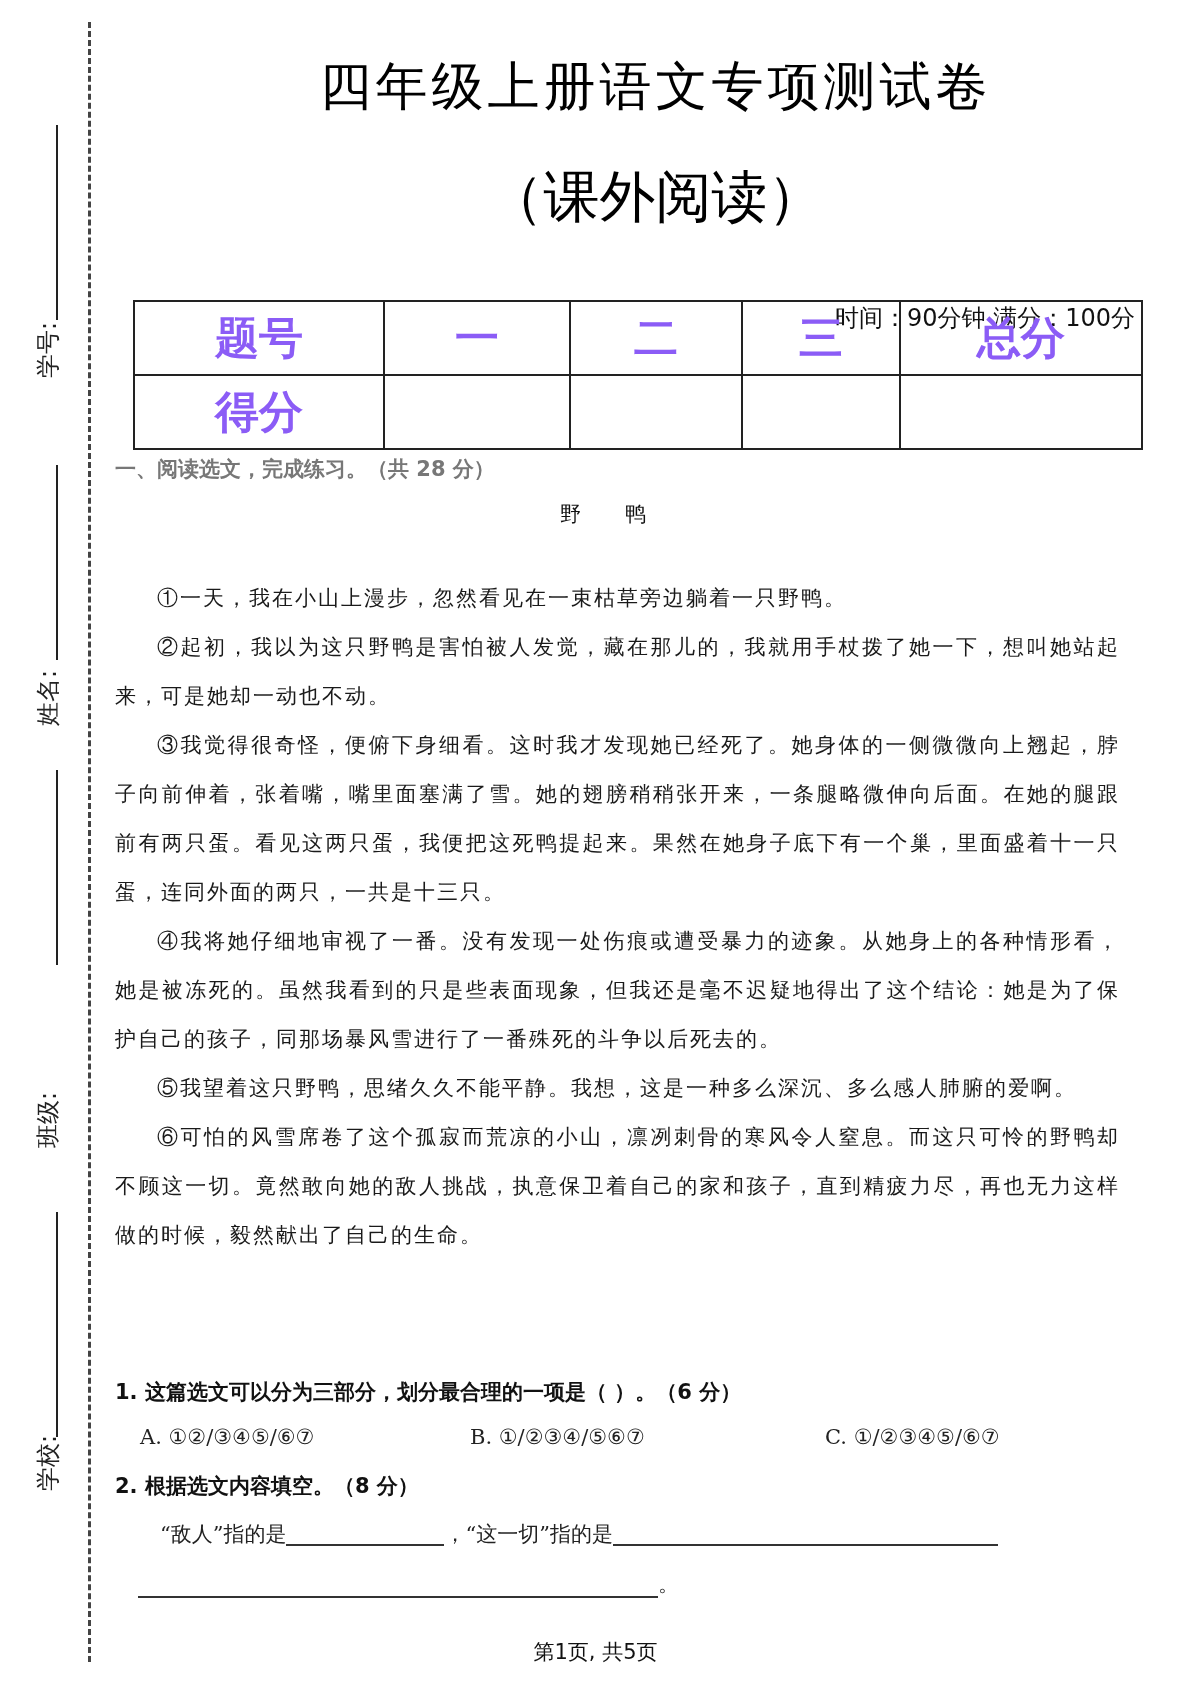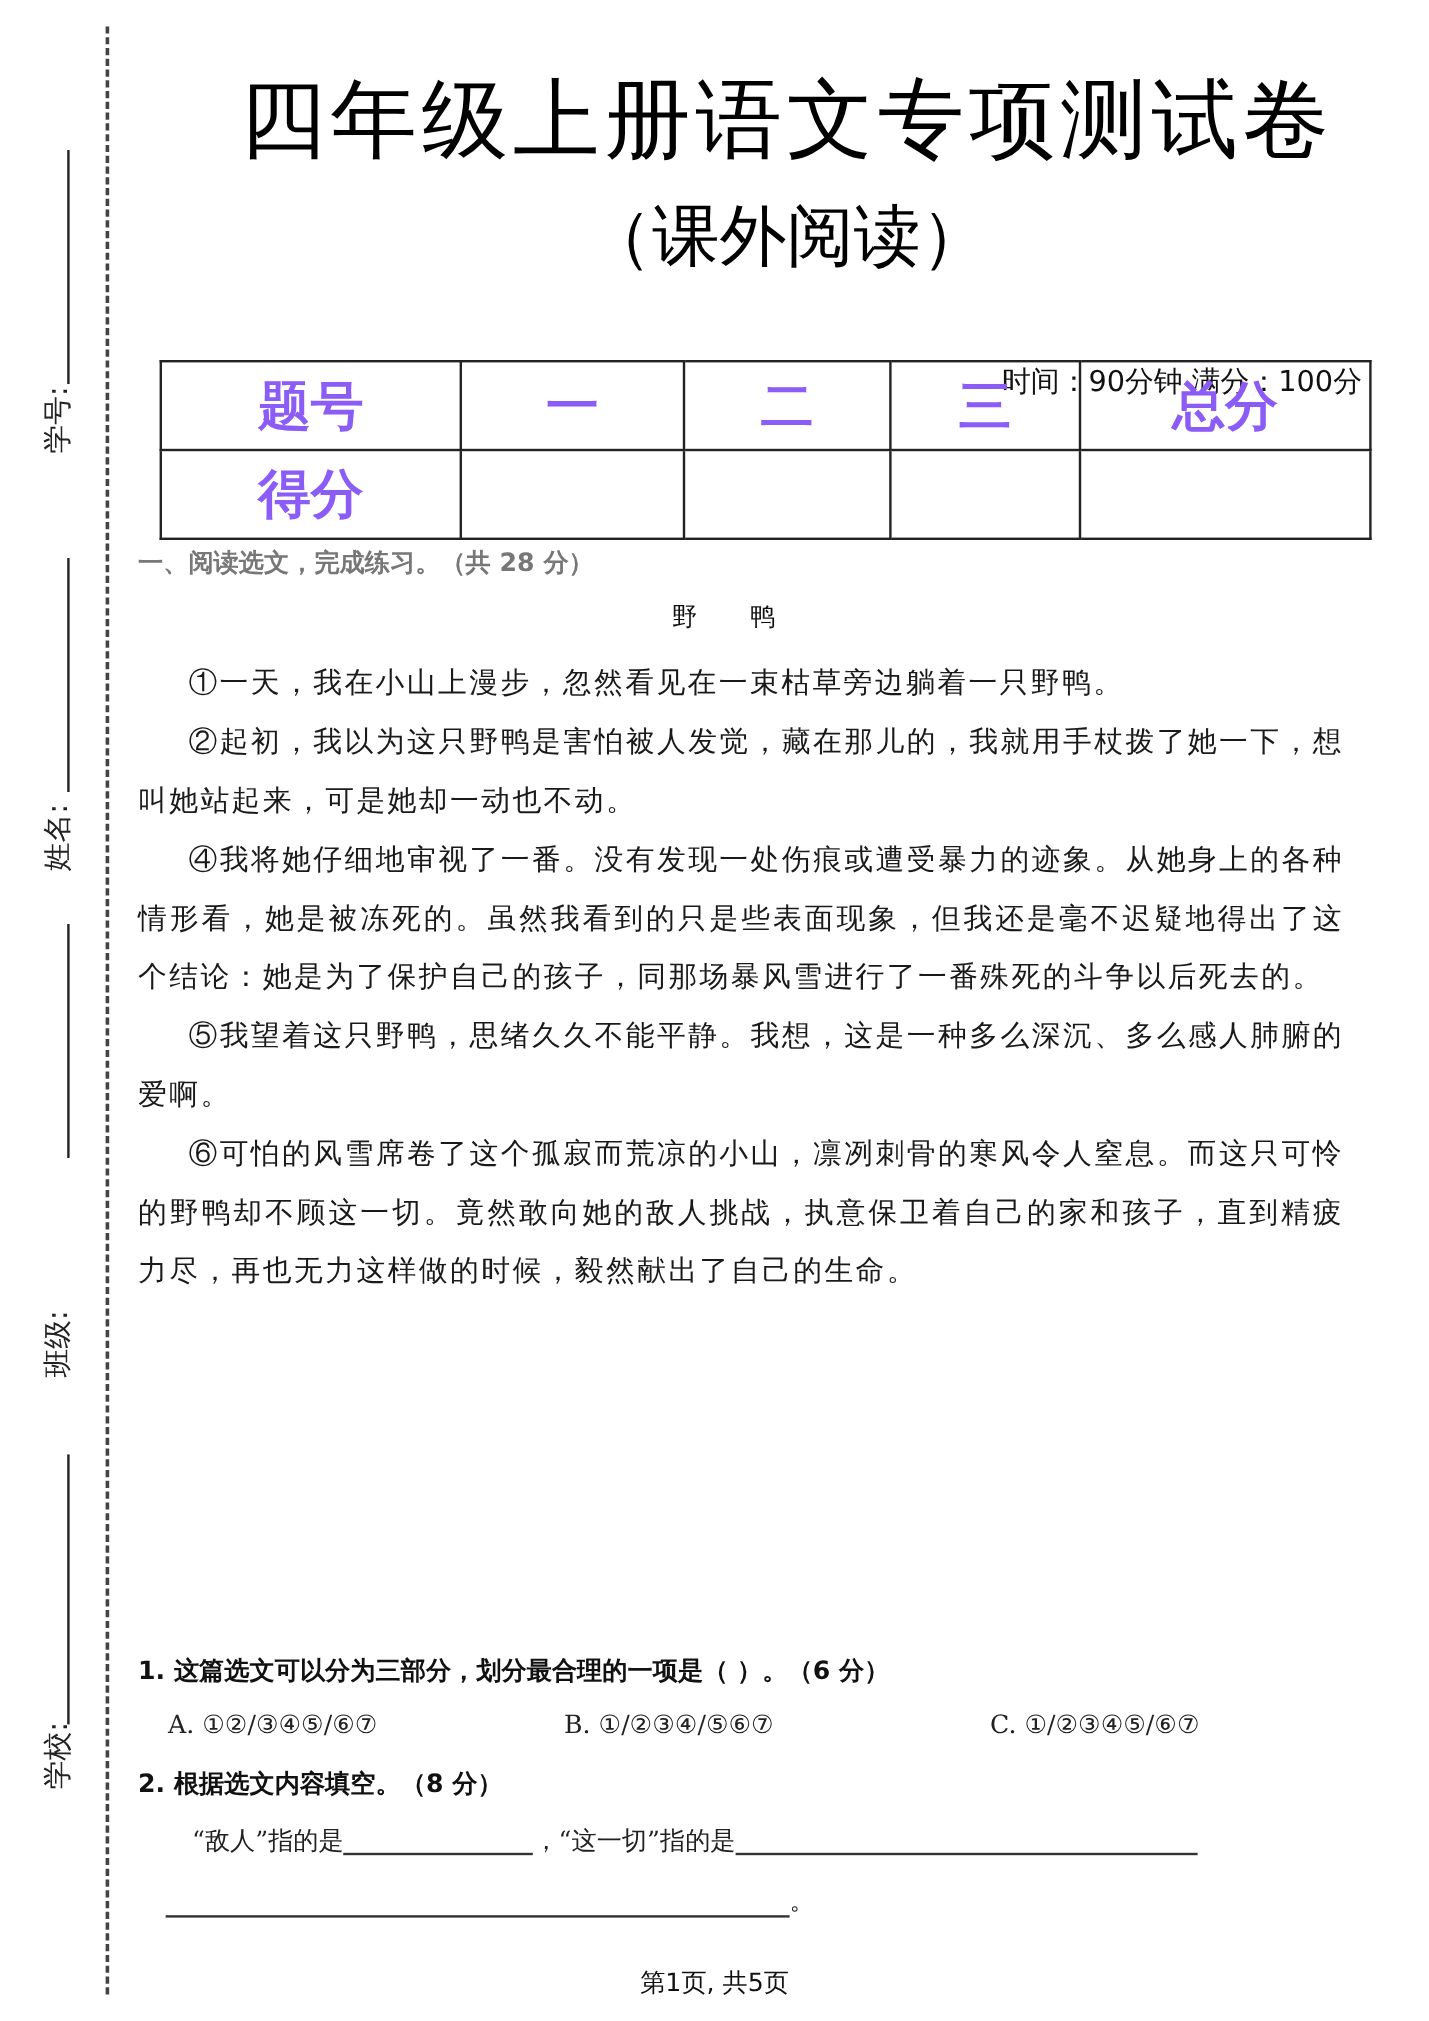--- a/index.html
+++ b/index.html
@@ -18,21 +18,21 @@
     transform: rotate(-90deg); transform-origin: center center;
     white-space: nowrap; text-align: center;
   }
   .margin-rule { position: absolute; left: 56px; width: 0; border-left: 2px solid #222; }
 
   
   .title {
     position: absolute; left: 120px; width: 1071px; top: 52px;
     text-align: center;
     font-family: "DejaVu Sans", "Liberation Sans", sans-serif;
-    font-size: 72px; letter-spacing: 4px; color: #000; font-weight: normal;
+    font-size: 52px; letter-spacing: 4px; color: #000; font-weight: normal;
   }
   .subtitle {
     position: absolute; left: 120px; width: 1071px; top: 160px;
     text-align: center;
     font-family: "DejaVu Sans", "Liberation Sans", sans-serif;
     font-size: 56px; color: #000;
   }
   .meta {
     position: absolute; right: 56px; top: 270px;
     font-family: "DejaVu Sans", "Liberation Sans", sans-serif;
@@ -54,22 +54,22 @@
   .section-head {
     position: absolute; left: 115px; top: 455px;
     font-family: "DejaVu Sans", "Liberation Sans", sans-serif;
     font-size: 21px; font-weight: bold; color: #777;
   }
   .passage-title {
     position: absolute; left: 560px; top: 500px;
     font-size: 21px; letter-spacing: 44px; color: #111;
   }
   .passage {
-    position: absolute; left: 115px; top: 545px; width: 1005px;
-    font-size: 24px; line-height: 49px; color: #1a1a1a;
+    position: absolute; left: 115px; top: 574px; width: 1005px;
+    font-size: 21px; line-height: 49px; color: #1a1a1a;
     text-align: justify; letter-spacing: 2px;
   }
   .passage p { text-indent: 42px; }
 
   .q {
     position: absolute; left: 115px;
     font-family: "DejaVu Sans", "Liberation Sans", sans-serif;
     font-size: 21px; color: #111; font-weight: bold;
   }
   .options {
@@ -131,20 +131,21 @@
   </tr>
 </tbody>
   </table>
 
 <div class="section-head">一、阅读选文，完成练习。（共 28 分）</div>
 <div class="passage-title">野鸭</div>
 
 <div class="passage">
   <p>①一天，我在小山上漫步，忽然看见在一束枯草旁边躺着一只野鸭。</p>
   <p>②起初，我以为这只野鸭是害怕被人发觉，藏在那儿的，我就用手杖拨了她一下，想叫她站起来，可是她却一动也不动。</p>
+  <p>③我觉得很奇怪，便俯下身细看。这时我才发现她已经死了。她身体的一侧微微向上翘起，脖子向前伸着，张着嘴，嘴里面塞满了雪。她的翅膀稍稍张开来，一条腿略微伸向后面。在她的腿跟前有两只蛋。看见这两只蛋，我便把这死鸭提起来。果然在她身子底下有一个巢，里面盛着十一只蛋，连同外面的两只，一共是十三只。</p>
   <p>④我将她仔细地审视了一番。没有发现一处伤痕或遭受暴力的迹象。从她身上的各种情形看，她是被冻死的。虽然我看到的只是些表面现象，但我还是毫不迟疑地得出了这个结论：她是为了保护自己的孩子，同那场暴风雪进行了一番殊死的斗争以后死去的。</p>
   <p>⑤我望着这只野鸭，思绪久久不能平静。我想，这是一种多么深沉、多么感人肺腑的爱啊。</p>
   <p>⑥可怕的风雪席卷了这个孤寂而荒凉的小山，凛冽刺骨的寒风令人窒息。而这只可怜的野鸭却不顾这一切。竟然敢向她的敌人挑战，执意保卫着自己的家和孩子，直到精疲力尽，再也无力这样做的时候，毅然献出了自己的生命。</p>
 </div>
 
 <div class="q" style="top:1378px;">1. 这篇选文可以分为三部分，划分最合理的一项是（        ）。（6 分）</div>
 <div class="options">
   <span style="width:330px">A. ①②/③④⑤/⑥⑦</span>
   <span style="width:355px">B. ①/②③④/⑤⑥⑦</span>
   <span>C. ①/②③④⑤/⑥⑦</span>

